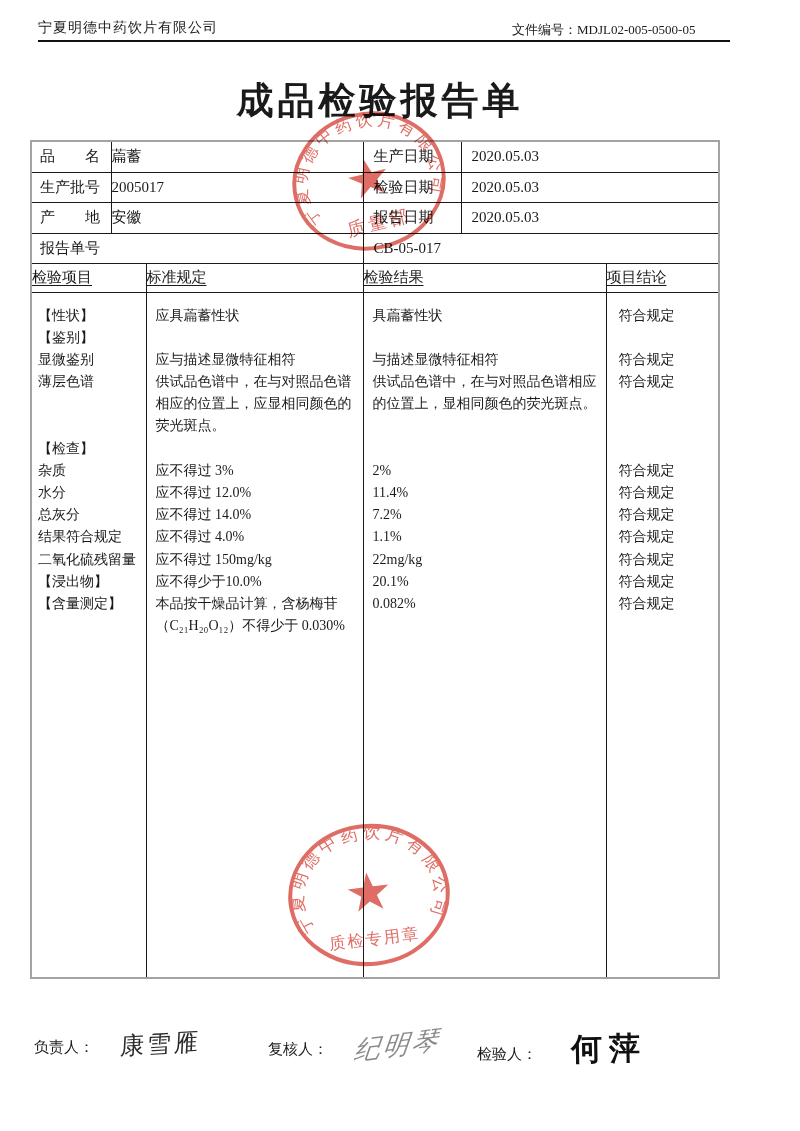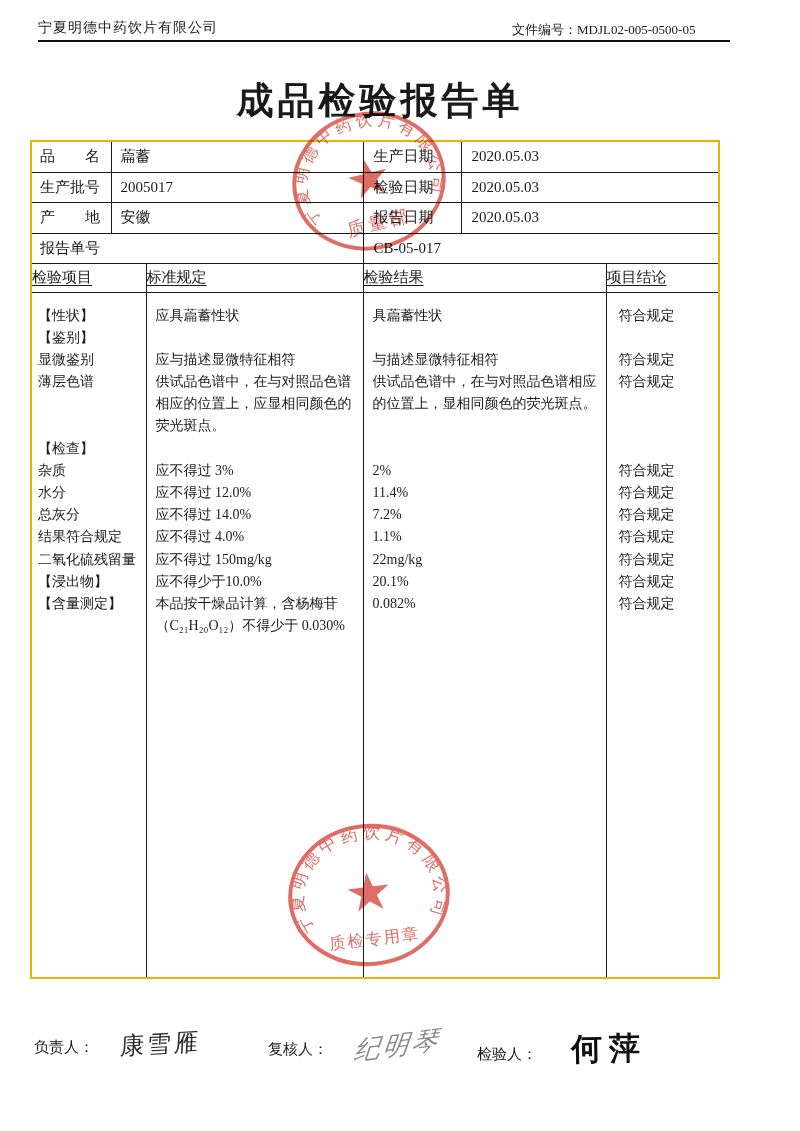--- a/index.html
+++ b/index.html
@@ -11,25 +11,25 @@
   .hdr-docno   { position: absolute; left: 512px; top: 21px; font-size: 13px; }
   .hdr-rule    { position: absolute; left: 38px; top: 40px; width: 692px; height: 2px; background: #111; }
 
   
   .title { position: absolute; left: 30px; top: 76px; width: 700px; text-align: center;
            font-size: 37px; font-weight: bold; letter-spacing: 4px; }
 
   
   table.report { position: absolute; left: 30px; top: 140px; width: 688px;
                  border-collapse: collapse; table-layout: fixed;
-                 border: 2px solid #eab308; }
+                 border: 2px solid #a3a3a3; }
   table.report td, table.report th { border: 1px solid #1a1a1a; font-size: 15px; font-weight: normal;
                  overflow: hidden; }
   td.lbl  { padding-left: 8px; }
-  td.val  { padding-left: 9px; }
+  td.val  { }
   td.dlbl { padding-left: 10px; }
   td.dval { padding-left: 10px; }
   th.colhead { text-align: left; vertical-align: middle; margin-top: 11px; }
   th.colhead span { text-decoration: underline; text-underline-offset: 3px; }
   td.content { vertical-align: top; padding-top: 12px; }
   .line { height: 22.2px; line-height: 22.2px; font-size: 14px; white-space: nowrap; }
   .li-item   .line { padding-left: 6px; }
   .li-std    .line { padding-left: 9px; }
   .li-res    .line { padding-left: 9px; }
   .li-con    .line { padding-left: 12px; }

